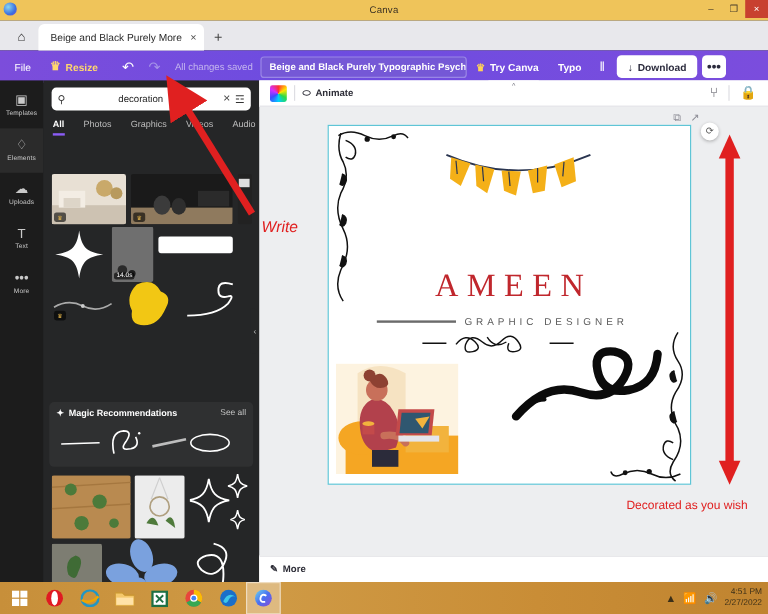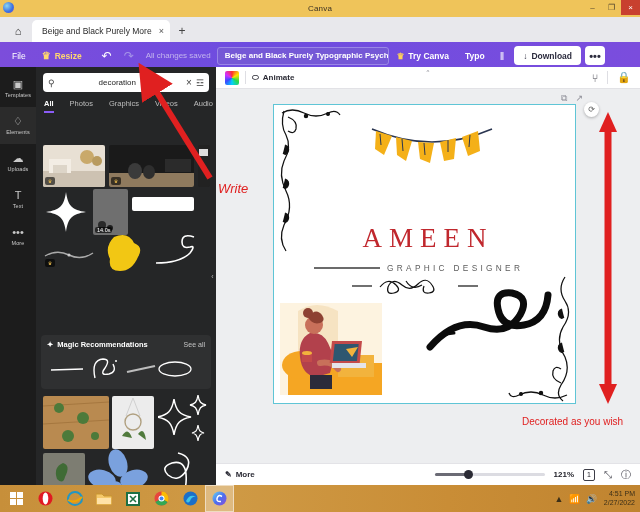--- a/index.html
+++ b/index.html
@@ -553,30 +553,20 @@
 
       <div id="rotate-btn">⟳</div>
     </div>
 
     <div id="statusbar">
       <div id="collapse-tab">^</div>
       <div id="notes">
         <span>✎</span>
         <span>More</span>
       </div>
-      <div id="zoomwrap">
-        <div id="slider">
-          <div class="fill"></div>
-          <div class="knob"></div>
-        </div>
-        <div id="zoomval">121%</div>
-        <div id="pagecount">1</div>
-        <div class="sb-ico">⤡</div>
-        <div class="sb-ico">ⓘ</div>
-      </div>
     </div>
   </div>
 </div>
 
 <svg id="arrow-svg">
   <defs>
     <marker id="ah" markerWidth="6" markerHeight="6" refX="3" refY="3" orient="auto">
       <path d="M0,0 L6,3 L0,6 z" fill="#e02020"></path>
     </marker>
   </defs>

